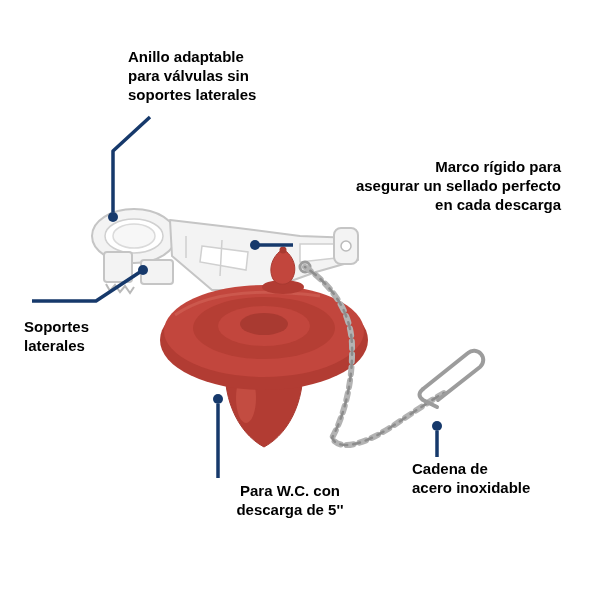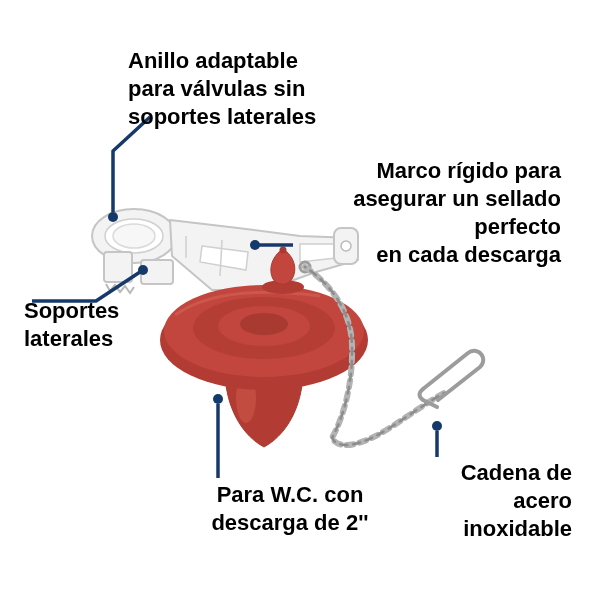--- a/index.html
+++ b/index.html
@@ -7,30 +7,30 @@
     position:relative;
     width:600px; height:600px;
     background: var(--background, #ffffff);
     font-family: "Liberation Sans", sans-serif;
     overflow:hidden;
   }
   .art { position:absolute; left:0; top:0; }
   .label {
     position:absolute;
     font-weight:700;
-    font-size:22px;
+    font-size:15px;
     line-height:1.28;
     color: var(--text, #000000);
     white-space: pre-line;
   }
   #lab-anillo   { left:128px; top:47px; }
   #lab-marco    { left:281px; top:157px; width:280px; text-align:right; }
-  #lab-soportes { left:24px;  top:297px; }
+  #lab-soportes { left:24px;  top:317px; }
   #lab-parawc   { left:204px; top:481px; width:172px; text-align:center; }
-  #lab-cadena   { left:412px; top:459px; width:160px; text-align:right; }
+  #lab-cadena   { left:412px; top:459px; width:160px; text-align:left; }
 
   
   .cl { fill:none; stroke:var(--callout, #16396b); stroke-width:3.5; stroke-linejoin:round; }
   .cd { fill:var(--callout, #16396b); }
 
   
   .plastic { fill:var(--plastic-fill,#f3f3f3); stroke:var(--plastic-stroke,#c5c5c5); stroke-width:2; stroke-linejoin:round; }
   .plastic-detail { fill:#ffffff; stroke:#d0d0d0; stroke-width:1.5; }
   .rib { fill:none; stroke:#cfcfcf; stroke-width:1.5; }
 
@@ -135,17 +135,17 @@
 soportes laterales</div>
 
   <div class="label" id="lab-marco">Marco rígido para
 asegurar un sellado perfecto
 en cada descarga</div>
 
   <div class="label" id="lab-soportes">Soportes
 laterales</div>
 
   <div class="label" id="lab-parawc">Para W.C. con
-descarga de 2''</div>
+descarga de 5''</div>
 
   <div class="label" id="lab-cadena">Cadena de
 acero inoxidable</div>
 </div>
 
 </body></html>

